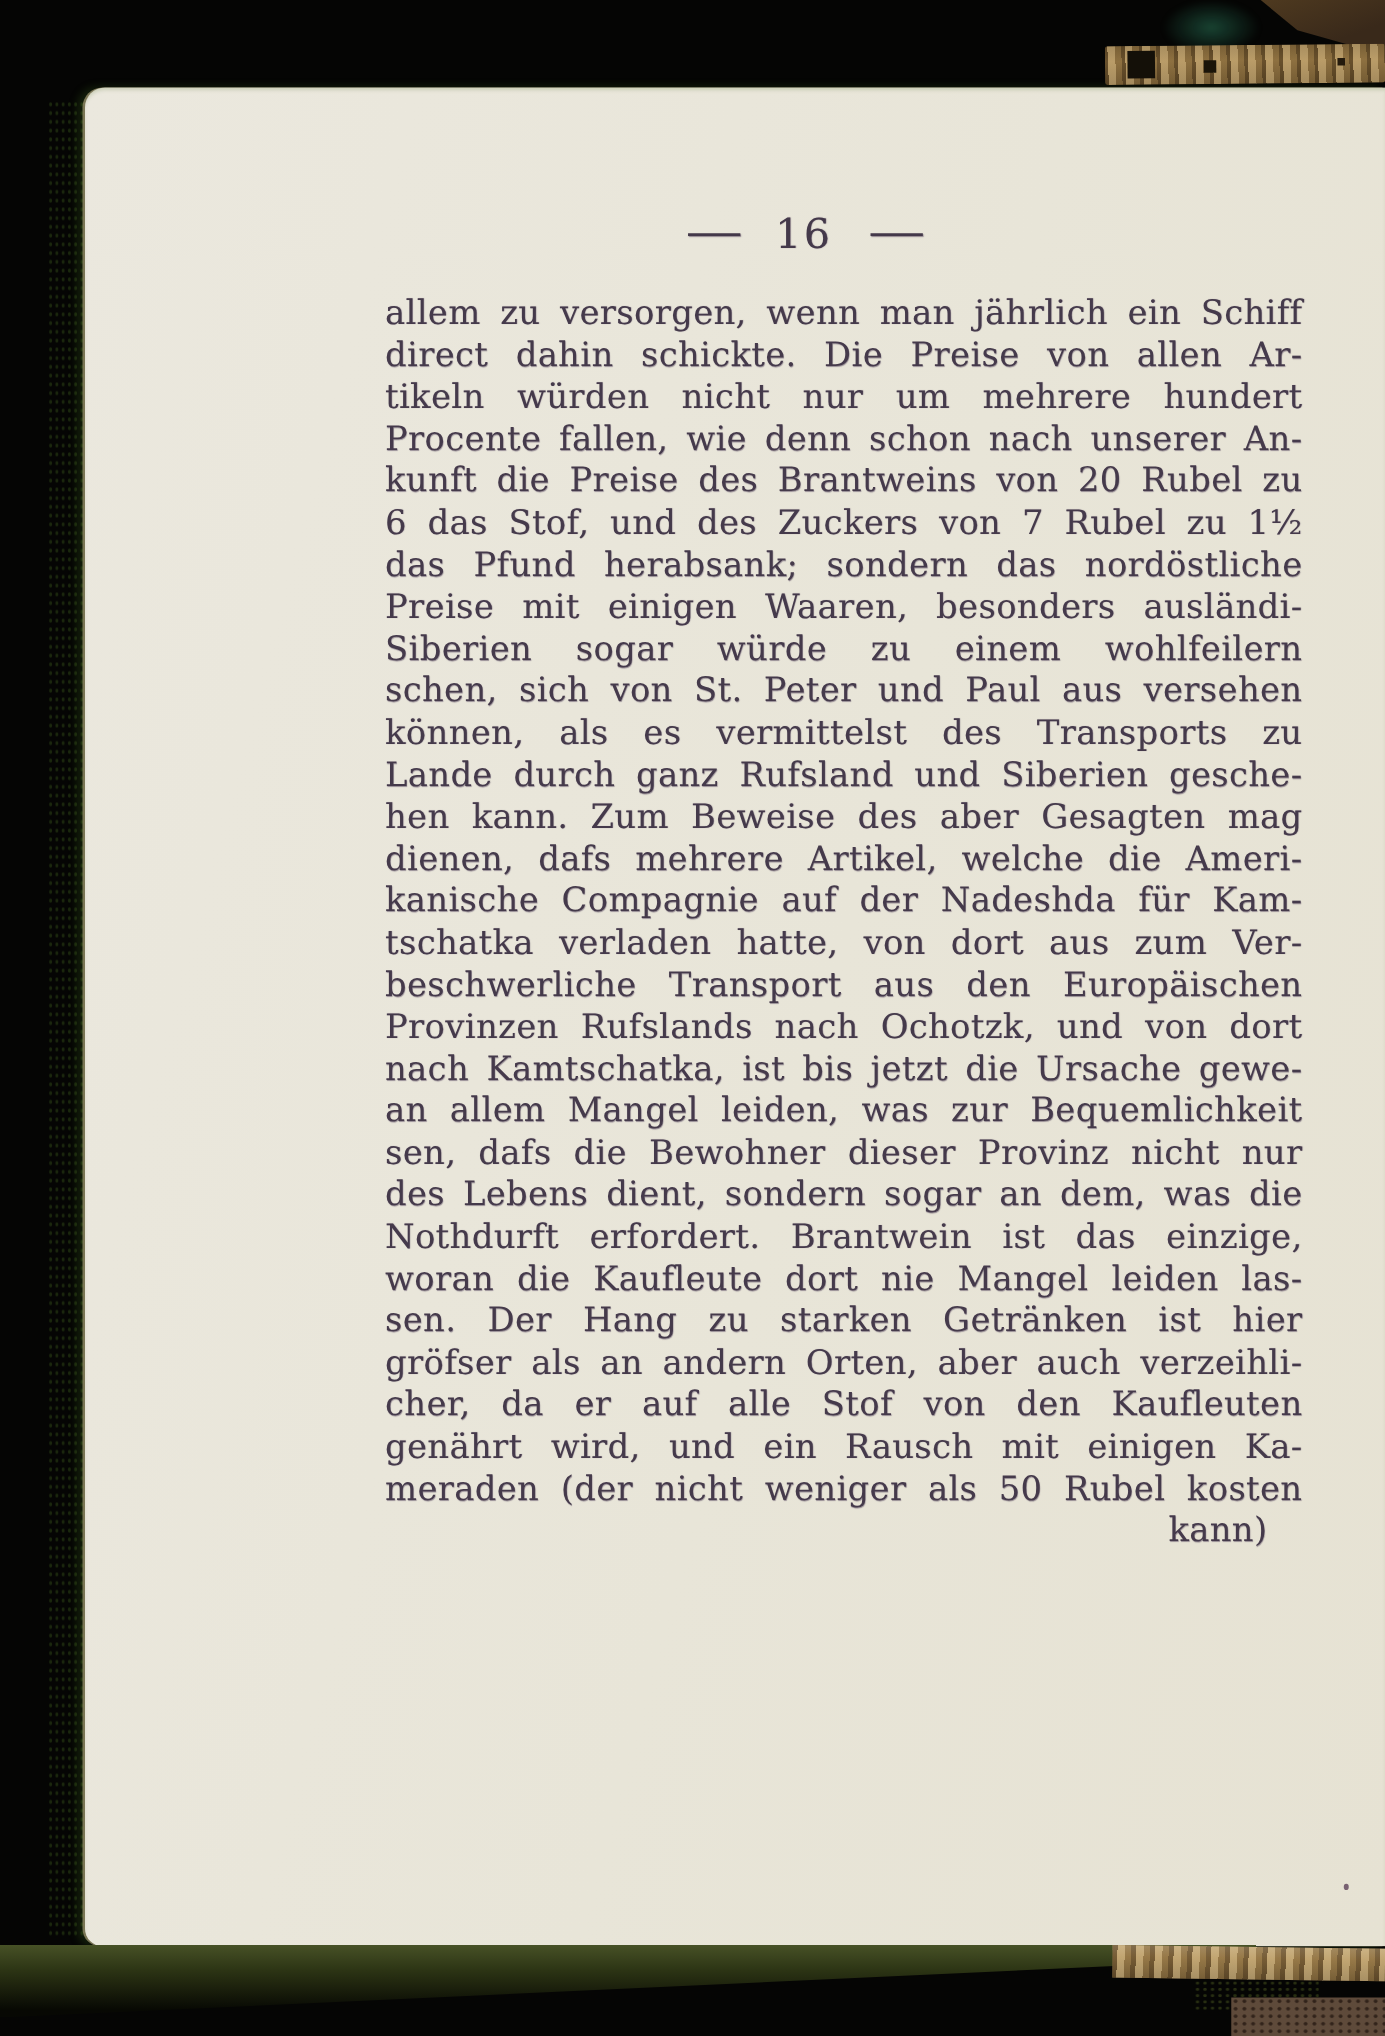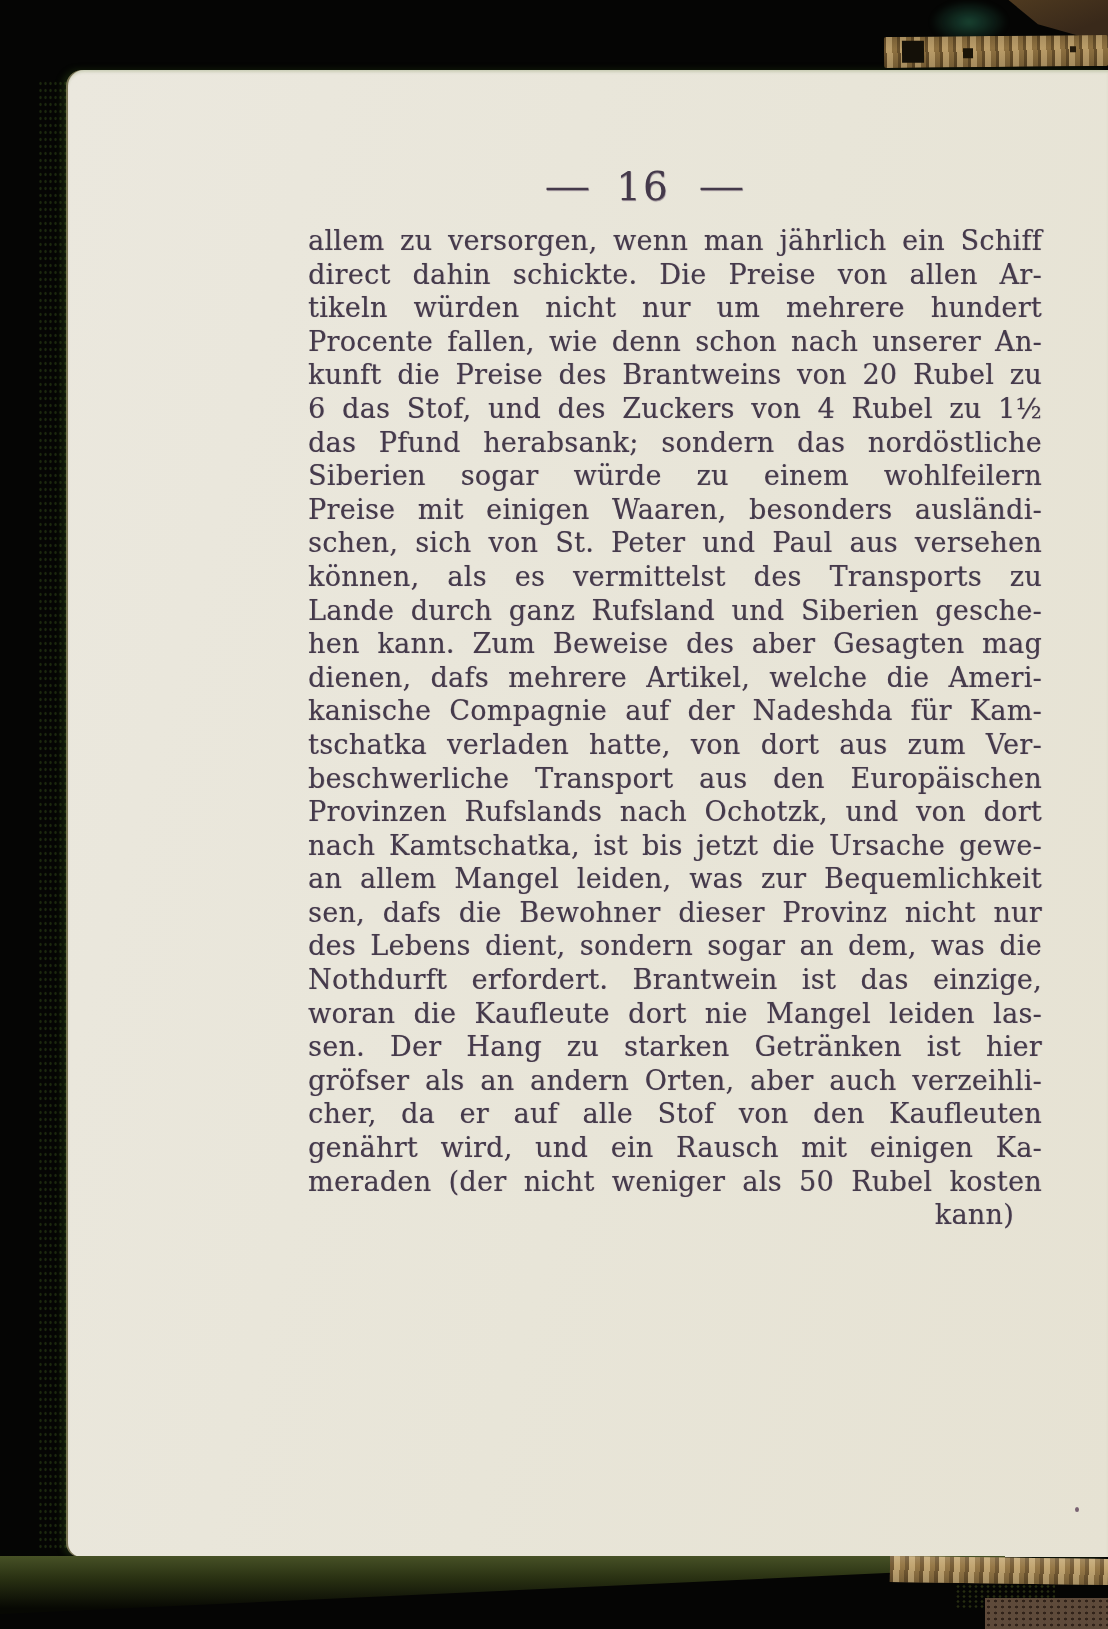--- a/index.html
+++ b/index.html
@@ -54,29 +54,29 @@
     transform: translateX(-32px);
     color: #44394a;
     text-shadow: 0.5px 0.5px 0.8px rgba(60,40,70,0.5);
   }
   .header .dash {
     font-size: 34px;
     letter-spacing: -2px;
     transform: scaleX(1.35);
   }
   .header .pagenum {
-    font-size: 39px;
+    font-size: 33px;
     margin: 0 34px;
     letter-spacing: 2px;
   }
 
   
   .textblock {
     position: absolute;
-    left: 240px; top: 154px;
+    left: 240px; top: 164px;
     width: 734px;
     color: #453a4b;
     font-size: 27px;
     line-height: 33.6px;
     letter-spacing: 0.3px;
     text-shadow: 0.4px 0.4px 0.7px rgba(58,40,72,0.45);
   }
   .textblock .line {
     text-align: justify;
     text-align-last: justify;
@@ -196,24 +196,24 @@
       <span class="pagenum">16</span>
       <span class="dash">—</span>
     </div>
 
     <div class="textblock">
         <div class="line">allem zu versorgen, wenn man jährlich ein Schiff</div>
         <div class="line">direct dahin schickte. Die Preise von allen Ar-</div>
         <div class="line">tikeln würden nicht nur um mehrere hundert</div>
         <div class="line">Procente fallen, wie denn schon nach unserer An-</div>
         <div class="line">kunft die Preise des Brantweins von 20 Rubel zu</div>
-        <div class="line">6 das Stof, und des Zuckers von 4 Rubel zu 1½</div>
+        <div class="line">6 das Stof, und des Zuckers von 7 Rubel zu 1½</div>
         <div class="line">das Pfund herabsank; sondern das nordöstliche</div>
+        <div class="line">Preise mit einigen Waaren, besonders ausländi-</div>
         <div class="line">Siberien sogar würde zu einem wohlfeilern</div>
-        <div class="line">Preise mit einigen Waaren, besonders ausländi-</div>
         <div class="line">schen, sich von St. Peter und Paul aus versehen</div>
         <div class="line">können, als es vermittelst des Transports zu</div>
         <div class="line">Lande durch ganz Rufsland und Siberien gesche-</div>
         <div class="line">hen kann. Zum Beweise des aber Gesagten mag</div>
         <div class="line">dienen, dafs mehrere Artikel, welche die Ameri-</div>
         <div class="line">kanische Compagnie auf der Nadeshda für Kam-</div>
         <div class="line">tschatka verladen hatte, von dort aus zum Ver-</div>
         <div class="line">beschwerliche Transport aus den Europäischen</div>
         <div class="line">Provinzen Rufslands nach Ochotzk, und von dort</div>
         <div class="line">nach Kamtschatka, ist bis jetzt die Ursache gewe-</div>

